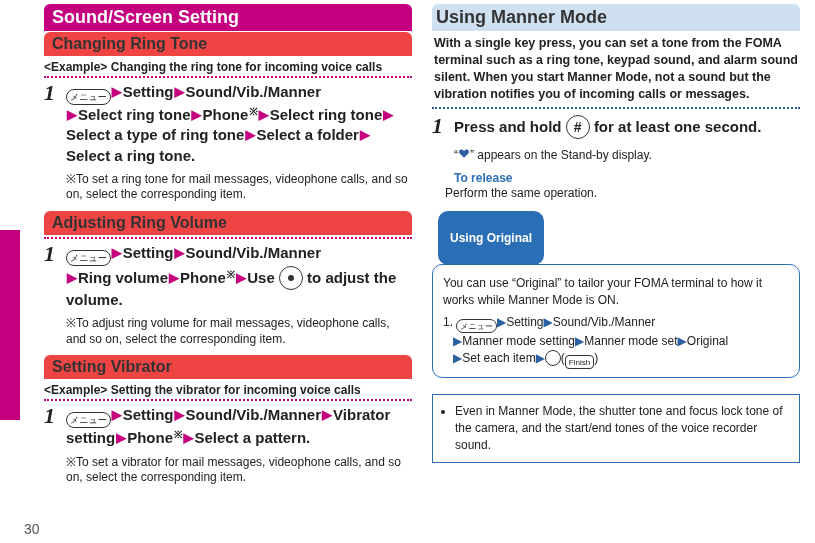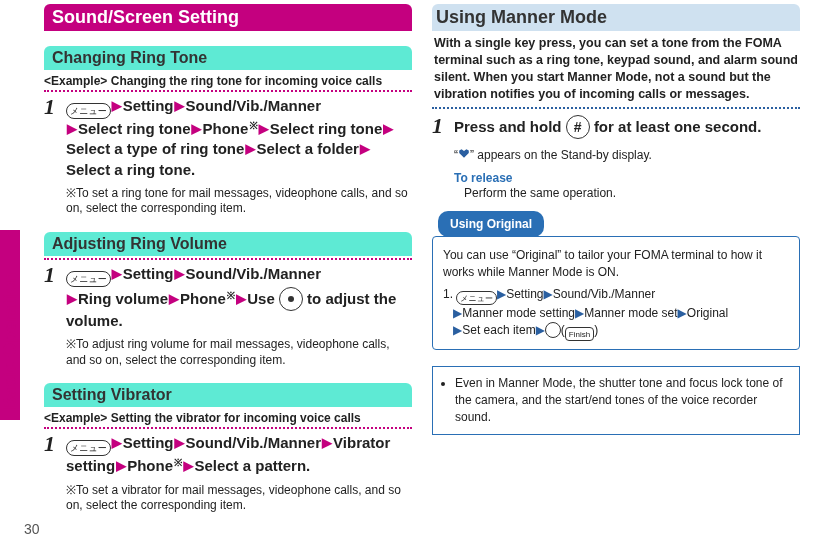--- a/index.html
+++ b/index.html
@@ -53,26 +53,26 @@
   .col { width: 368px; }
   .main-heading {
     background: #c4007f;
     color: #fff;
     font-weight: bold;
     font-size: 18px;
     padding: 3px 8px;
     border-radius: 6px 6px 0 0;
   }
   .sub-heading-pink {
-    background: #5eead4;
+    background: #ef4444;
     color: #333;
     font-weight: bold;
     font-size: 16px;
     padding: 3px 8px;
-    margin-top: 15px;
+    margin-top: 1px;
     border-radius: 6px 6px 0 0;
   }
   .sub-heading-blue {
     background: #cfe1f0;
     color: #333;
     font-weight: bold;
     font-size: 18px;
     padding: 3px 4px;
     border-radius: 6px 6px 0 0;
   }
@@ -173,27 +173,27 @@
   .plain {
     font-size: 12px;
     line-height: 1.35;
   }
   .pill-title {
     display: inline-block;
     background: #2a6fb5;
     color: #fff;
     font-size: 12px;
     font-weight: bold;
-    padding: 6px 12px;
+    padding: 20px 12px;
     border-radius: 10px;
     margin-left: 6px;
   }
   .callout {
     border: 1px solid #2a6fb5;
-    border-radius: 4px;
+    border-radius: 10px;
     margin-top: -1px;
     padding: 10px 10px 8px;
     font-size: 12px;
     line-height: 1.4;
   }
   .callout-wrapper { margin-top: 10px; }
   .info-box {
     border: 1px solid #2a6fb5;
     padding: 8px 10px;
     font-size: 12px;
@@ -267,21 +267,21 @@
       <div class="step-body">
         <span>Press and hold</span>
         <span class="icon-round big"><span class="hash">#</span></span>
         <span>for at least one second.</span>
       </div>
     </div>
     <div class="plain" style="margin:8px 0 8px 22px;">
       <span>“</span><span class="heart"></span><span>” appears on the Stand-by display.</span>
     </div>
     <div class="sub-label-blue" style="margin-left:22px;">To release</div>
-    <div class="plain" style="margin-left:32px;">Perform the same operation.</div>
+    <div class="plain" style="margin-left:13px;">Perform the same operation.</div>
 
     <div class="callout-wrapper">
       <span class="pill-title">Using Original</span>
       <div class="callout">
         <div>You can use “Original” to tailor your FOMA terminal to how it works while Manner Mode is ON.</div>
         <div style="margin-top:6px;">
           <span>1.</span>
           <span class="icon-pill small">メニュー</span><span class="tri tri-blue">▶</span><span>Setting</span><span class="tri tri-blue">▶</span><span>Sound/Vib./Manner</span>
           <br>&nbsp;&nbsp;&nbsp;<span class="tri tri-blue">▶</span><span>Manner mode setting</span><span class="tri tri-blue">▶</span><span>Manner mode set</span><span class="tri tri-blue">▶</span><span>Original</span>
           <br>&nbsp;&nbsp;&nbsp;<span class="tri tri-blue">▶</span><span>Set each item</span><span class="tri tri-blue">▶</span><span class="icon-round" style="width:16px;height:16px;vertical-align:-4px;"></span>(<span class="icon-pill small" style="border-radius:4px;">Finish</span>)

